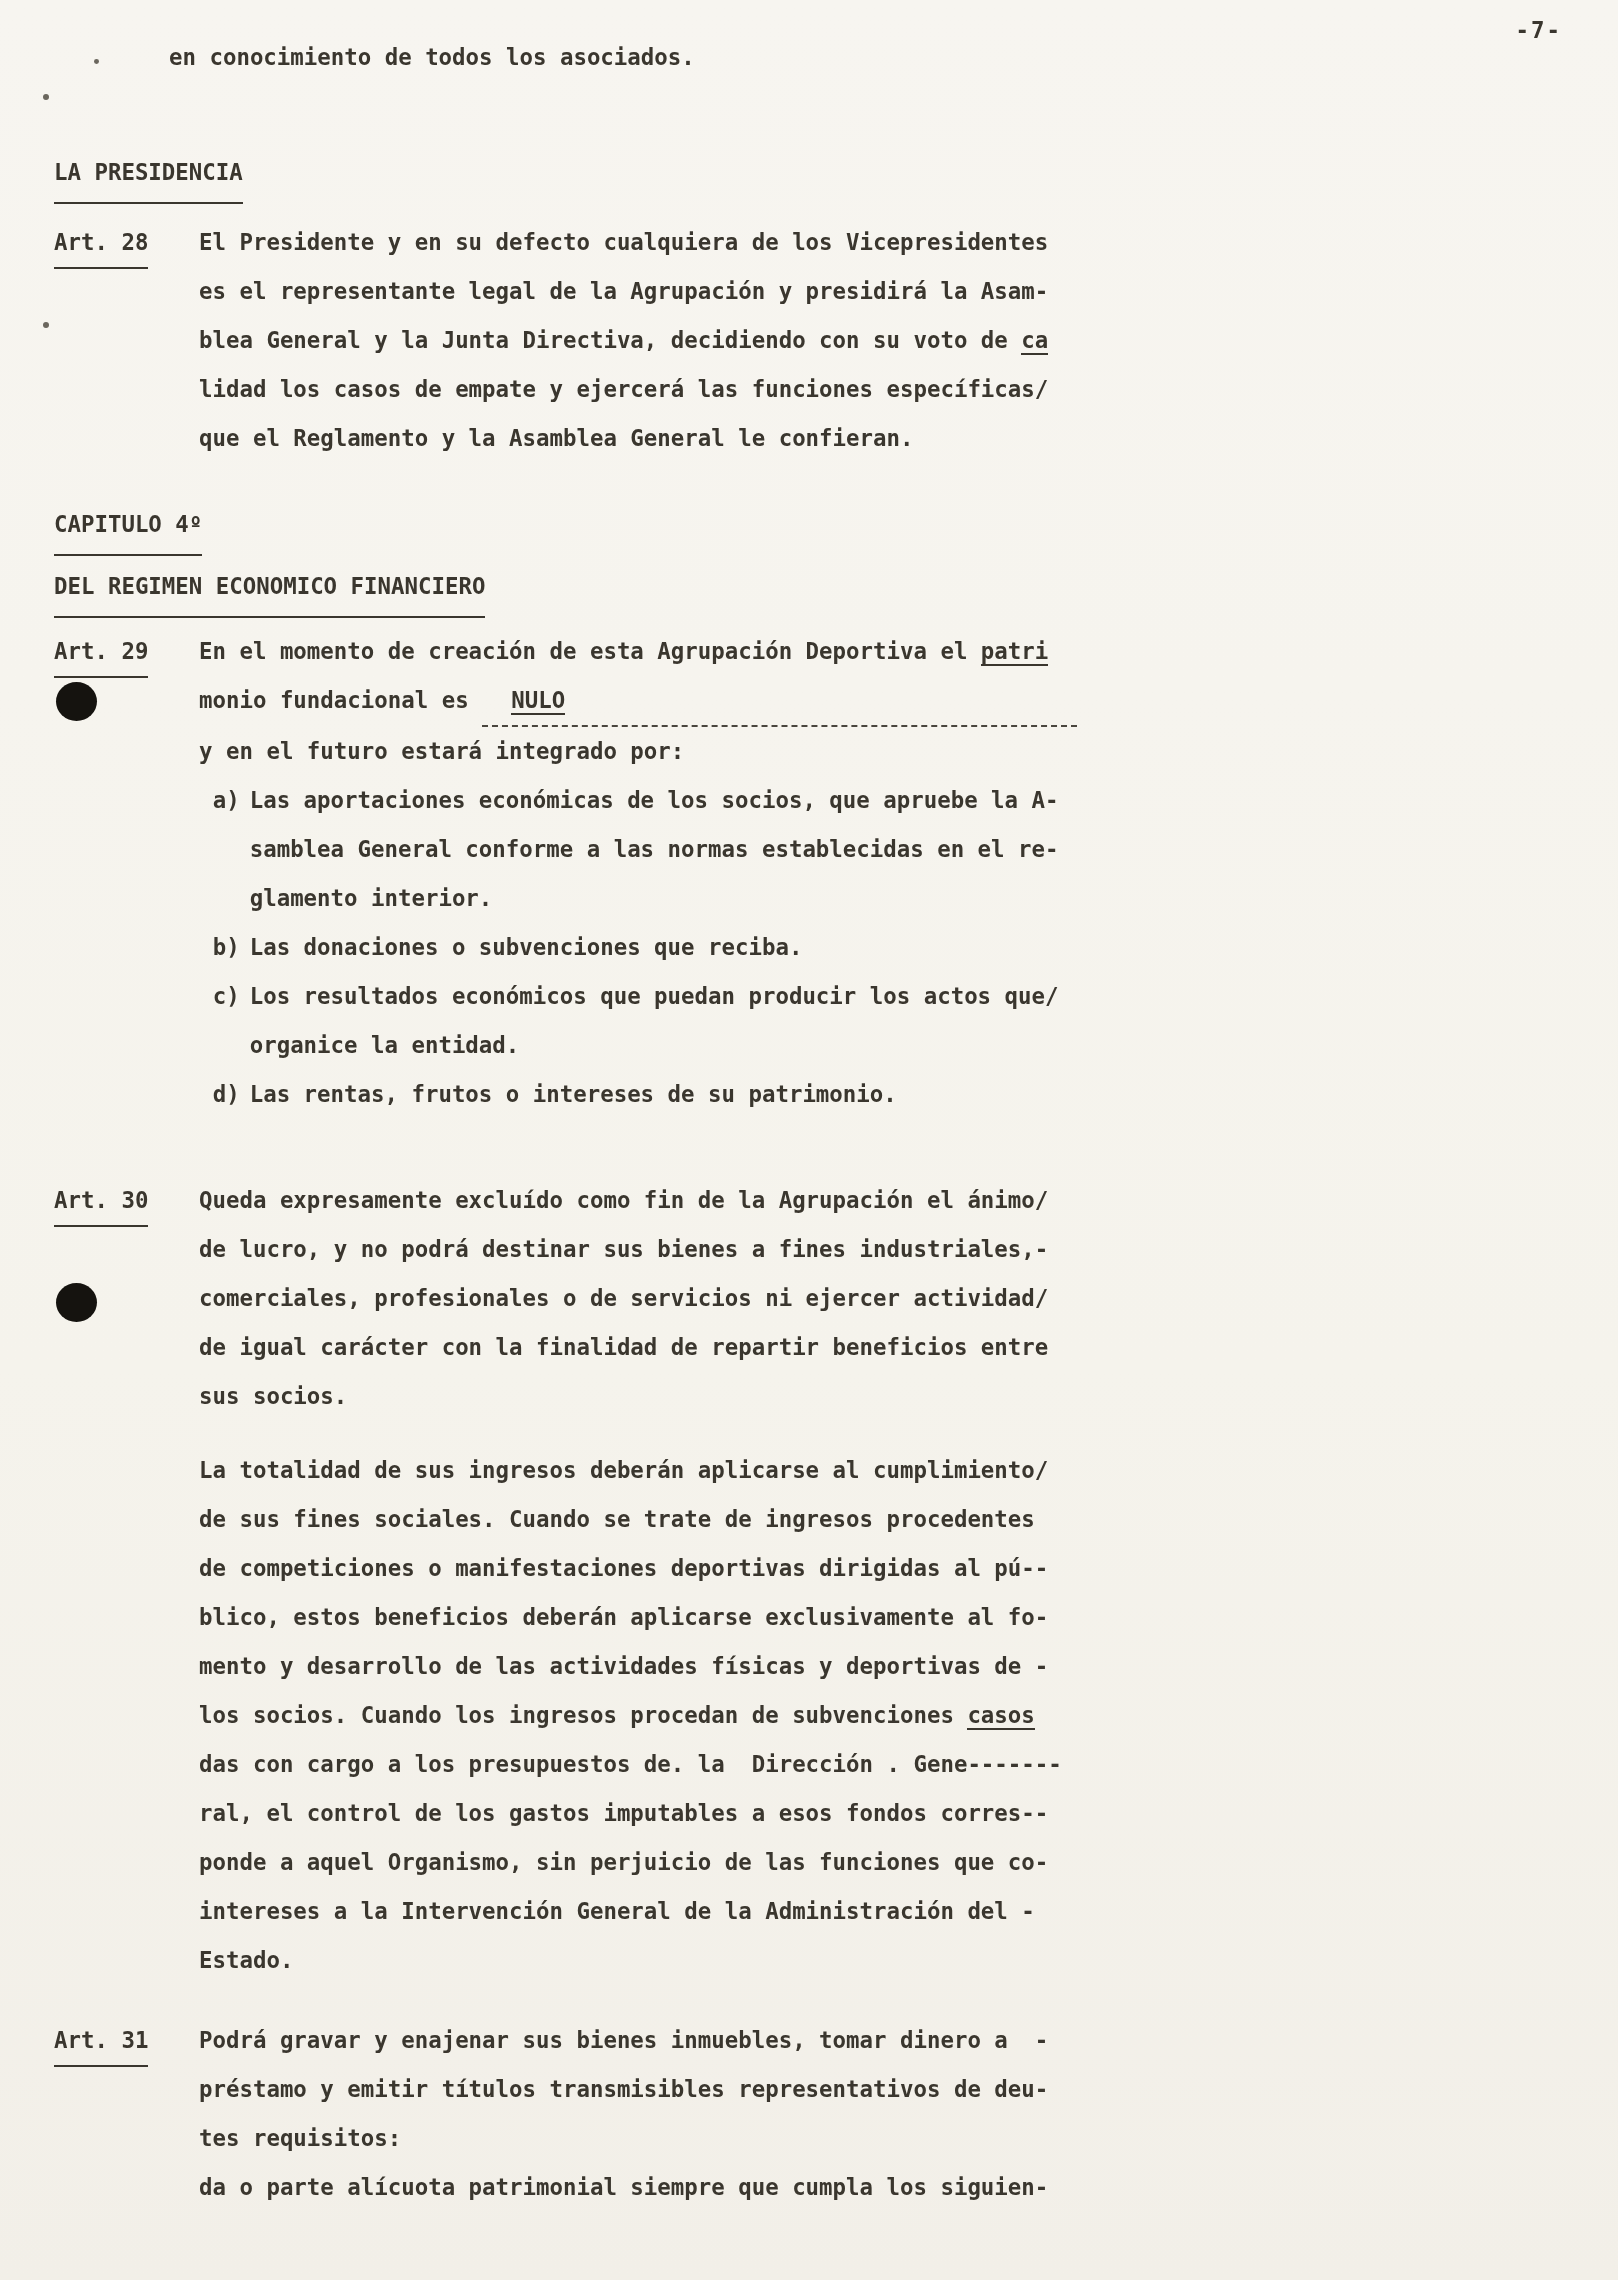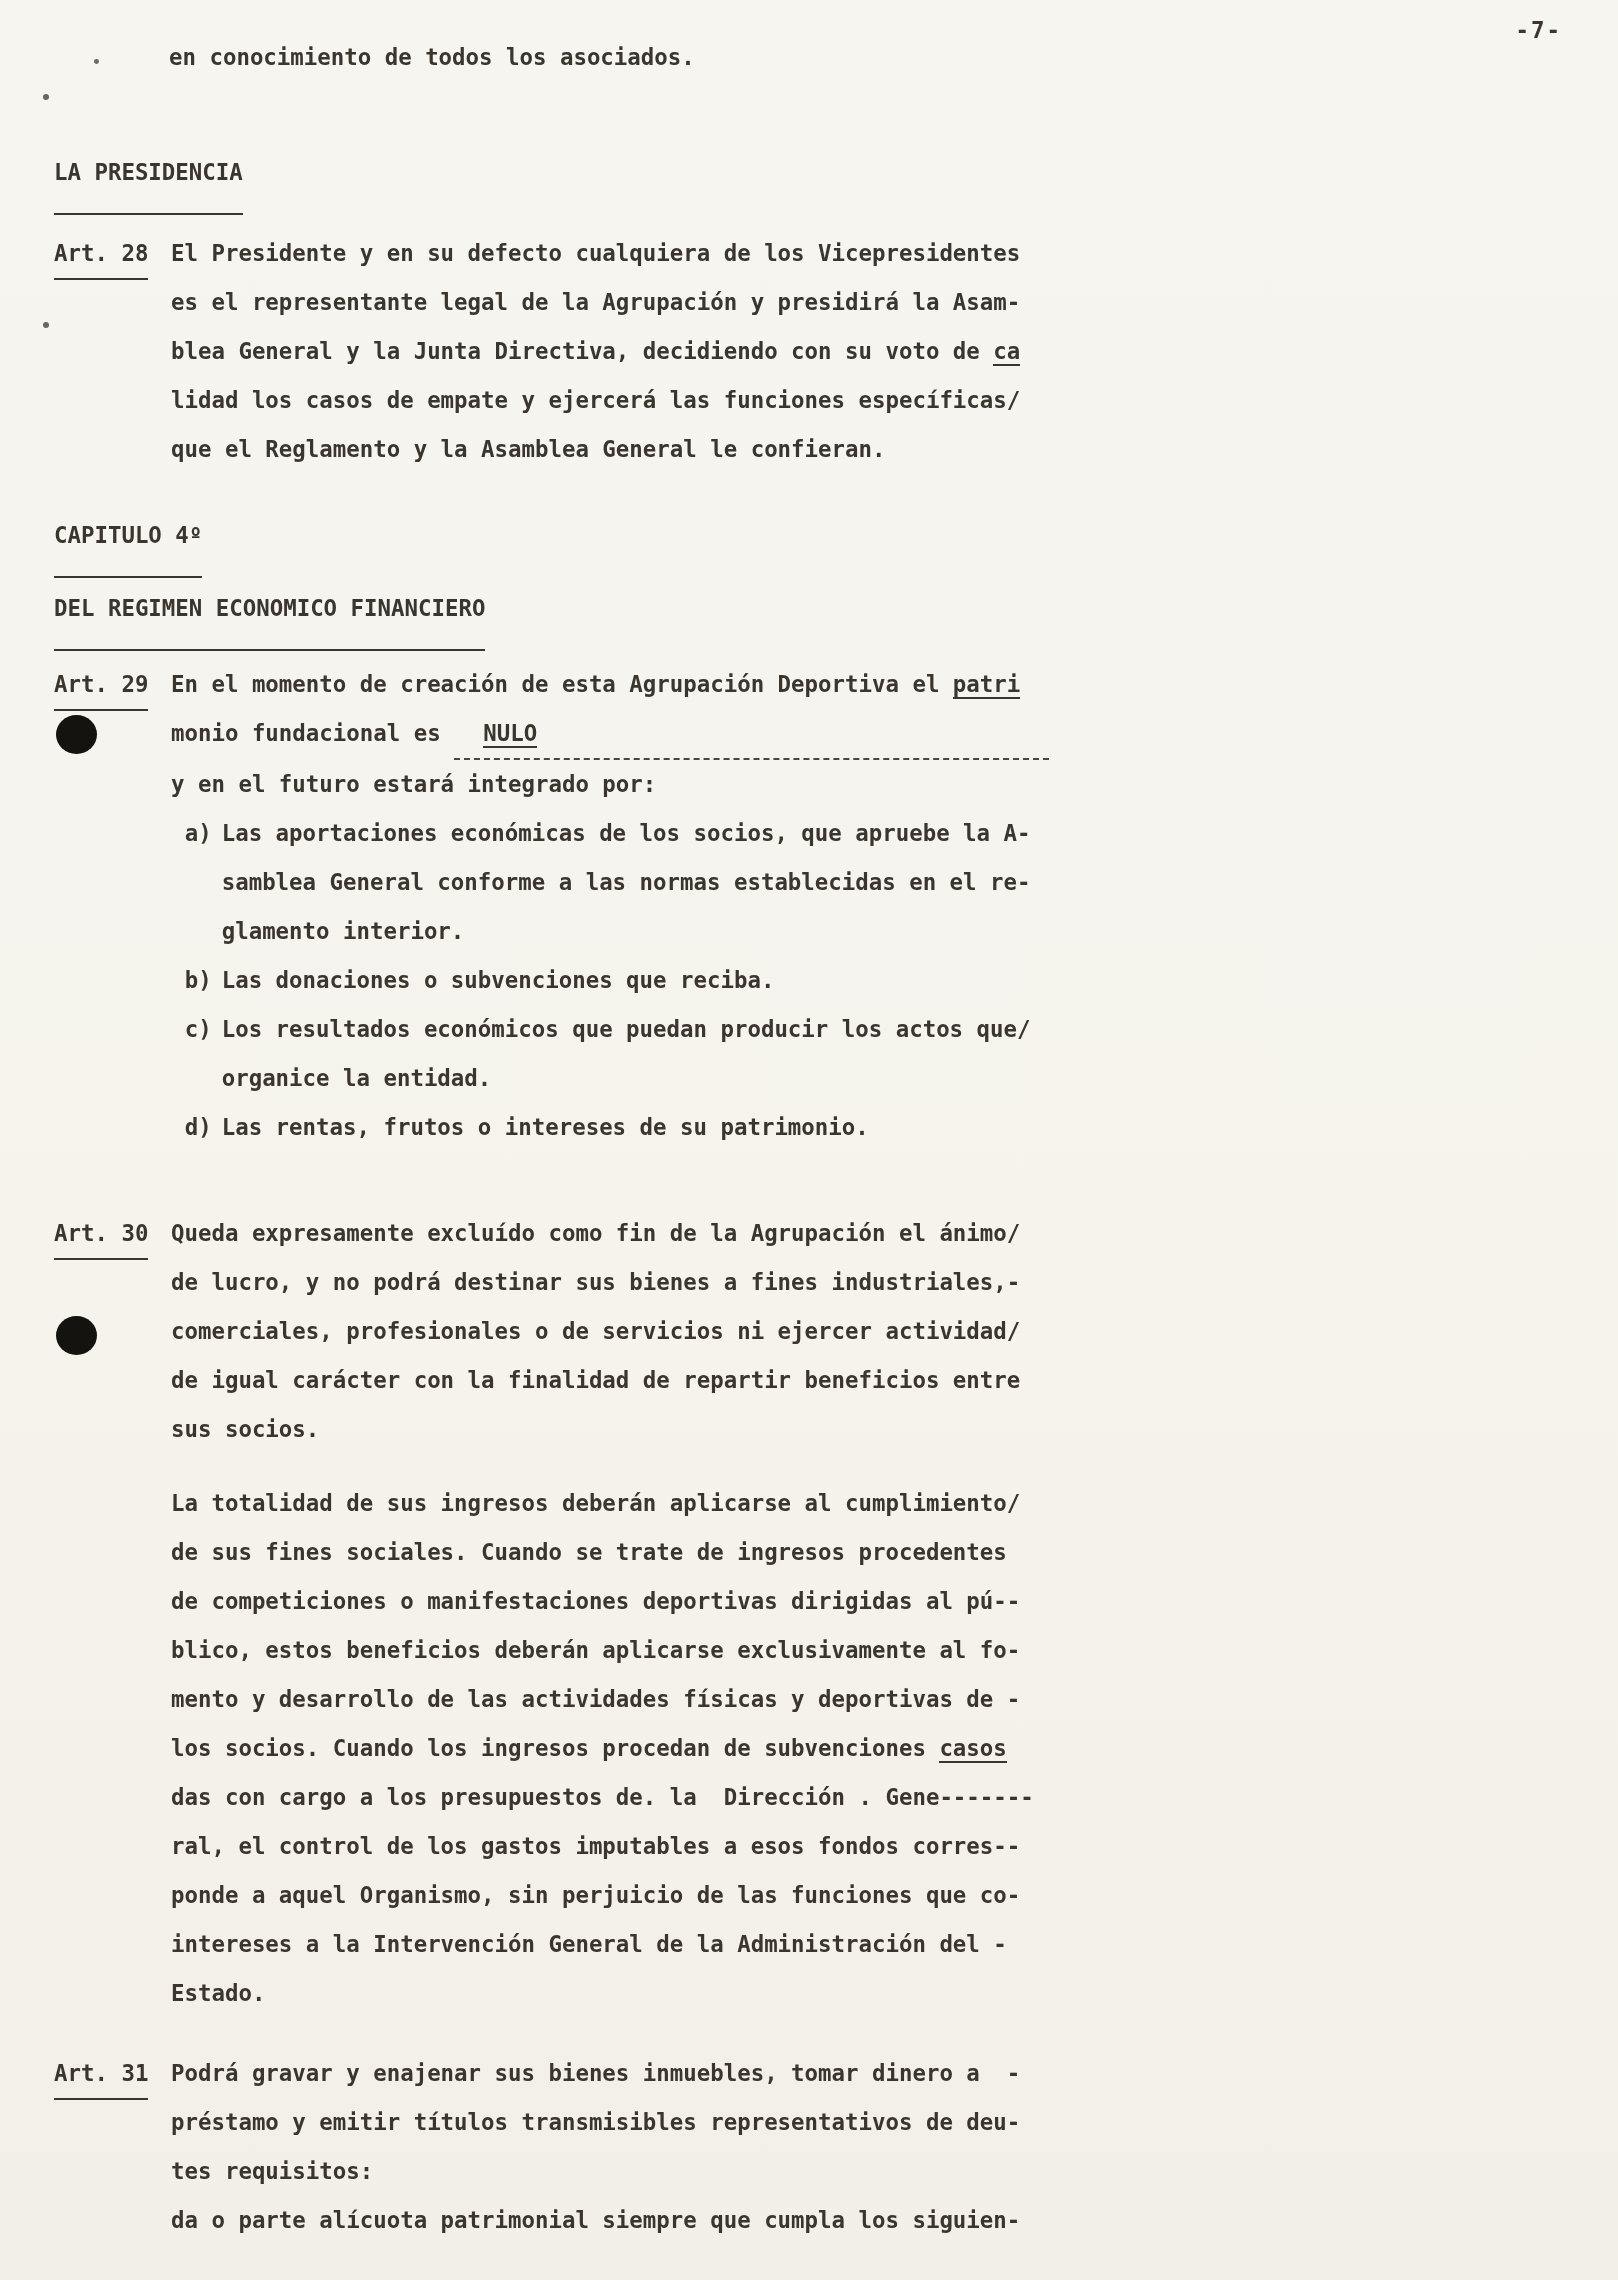--- a/index.html
+++ b/index.html
@@ -8,25 +8,25 @@
     width:1619px;height:2280px;
     background:linear-gradient(180deg,#f7f5f0 0%,#f5f3ec 60%,#f2efe8 100%);
     font-family:"DejaVu Sans Mono","Liberation Mono",monospace;
     font-size:22.4px;line-height:49px;font-weight:700;
     color:#3a362e;
     overflow:hidden;
   }
   .pageno{position:absolute;top:5.9px;right:57px;letter-spacing:2px;}
   .content{position:absolute;top:33px;left:54px;width:1034px;}
   .intro-line{margin-left:115px;}
-  .heading{display:inline-block;border-bottom:2.9px solid #3a362e;padding-bottom:16px;margin-top:0;}
+  .heading{display:inline-block;border-bottom:2.9px solid #3a362e;padding-bottom:5px;margin-top:0;}
   .h-presidencia{margin-top:66px;}
   .h-capitulo{margin-top:37px;}
   .h-regimen{margin-top:5.9px;}
-  .article{display:grid;grid-template-columns:117px 1fr;position:relative;}
+  .article{display:grid;grid-template-columns:117px 1fr;position:relative;gap:28px;}
   .art-28{margin-top:13.7px;}
   .art-29{margin-top:9.8px;}
   .art-30{margin-top:57px;}
   .art-31{margin-top:31px;}
   .art-label{white-space:nowrap;align-self:start;}
   .art-label .lbl{display:inline-block;border-bottom:2.9px solid #3a362e;}
   .art-body{max-width:878px;}
   .ln{white-space:pre-wrap;}
   .u{border-bottom:2.9px solid #3a362e;}
   .fill-row{display:flex;align-items:baseline;}

